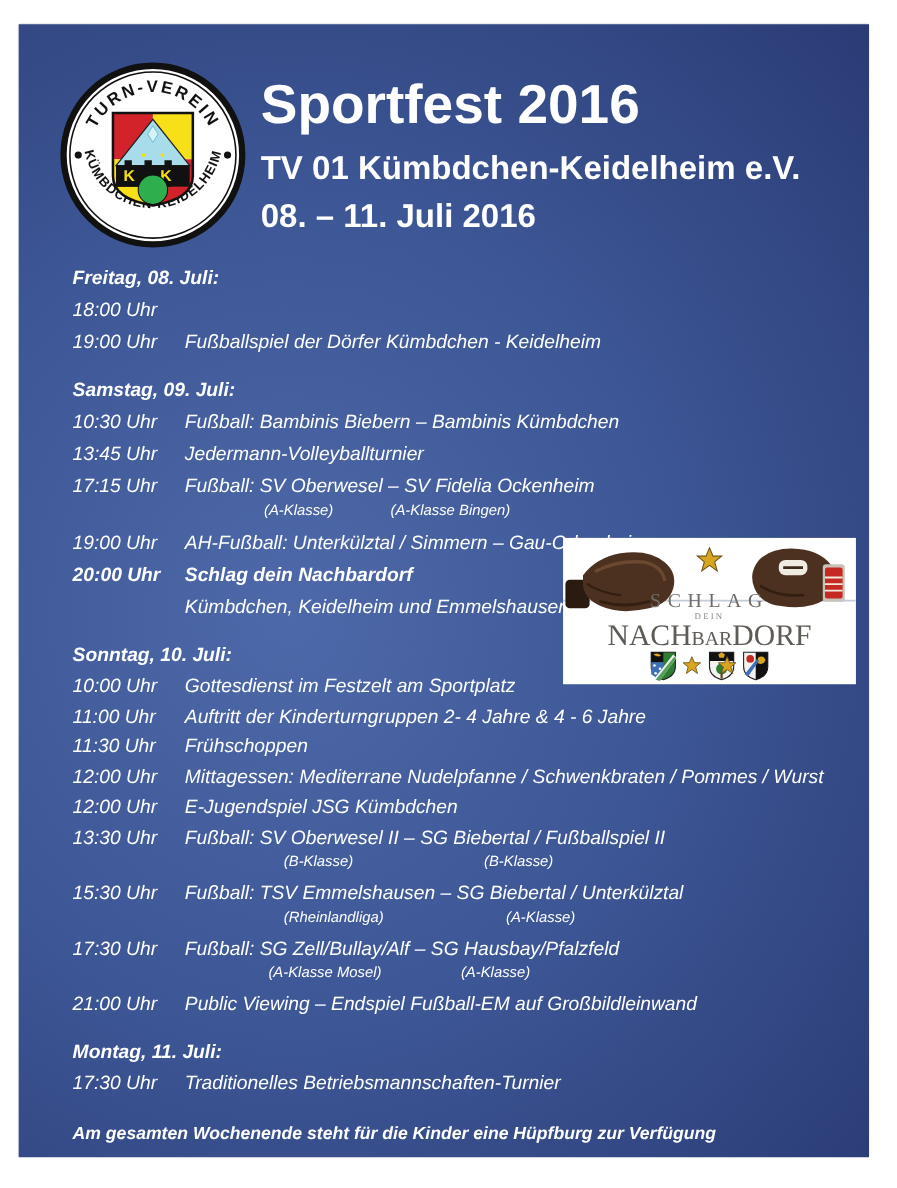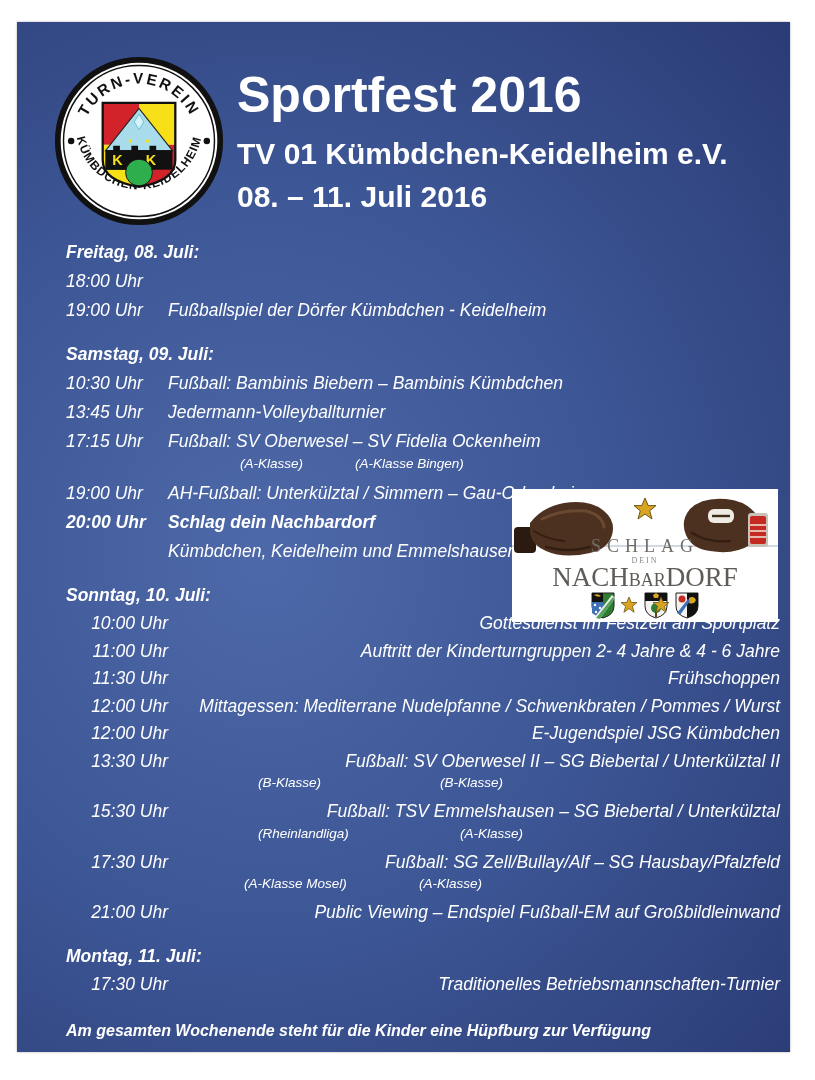--- a/index.html
+++ b/index.html
@@ -14,21 +14,21 @@
   
   .logo { position:absolute; left:36px; top:33px; width:172px; height:172px; }
   .title-block { position:absolute; left:220px; top:46px; width:540px; }
   .title { font-size:50px; font-weight:700; letter-spacing:0px; line-height:1.1; }
   .subtitle { font-size:30px; font-weight:700; line-height:1.42; margin-top:10px; }
   
   .schedule { position:absolute; left:49px; top:216px; width:714px; font-size:17.5px;font-style:italic; }
   .day { font-weight:700; line-height:29px; margin-top:15px; }
   .day.first { margin-top:0; }
   .row { display:flex; line-height:29px; }
-  .sun .row { line-height:27.5px;text-align:right; }
+  .sun .row { line-height:27.5px; }
   .time { width:102px; flex:none; }
   .desc { flex:1; }
   .bold { font-weight:700; }
   .cont { padding-left:102px; line-height:29px; }
   .subrow { position:relative; height:23px; font-size:13.5px; }
   .subrow span { position:absolute; top:0; white-space:nowrap; }
   .s1a{left:174px} .s1b{left:289px}
   .s2a{left:192px} .s2b{left:374px}
   .s3a{left:192px} .s3b{left:394px}
   .s4a{left:178px} .s4b{left:353px}
@@ -143,21 +143,21 @@
       <div class="row">
         <span class="time">12:00 Uhr</span>
         <span class="desc">Mittagessen: Mediterrane Nudelpfanne / Schwenkbraten / Pommes / Wurst</span>
       </div>
       <div class="row">
         <span class="time">12:00 Uhr</span>
         <span class="desc">E-Jugendspiel JSG Kümbdchen</span>
       </div>
       <div class="row">
         <span class="time">13:30 Uhr</span>
-        <span class="desc">Fußball: SV Oberwesel II – SG Biebertal / Unterkülztal II</span>
+        <span class="desc">Fußball: SV Oberwesel II – SG Biebertal / Fußballspiel II</span>
       </div>
       <div class="subrow">
         <span class="s2a">(B-Klasse)</span>
         <span class="s2b">(B-Klasse)</span>
       </div>
       <div class="row">
         <span class="time">15:30 Uhr</span>
         <span class="desc">Fußball: TSV Emmelshausen – SG Biebertal / Unterkülztal</span>
       </div>
       <div class="subrow">

